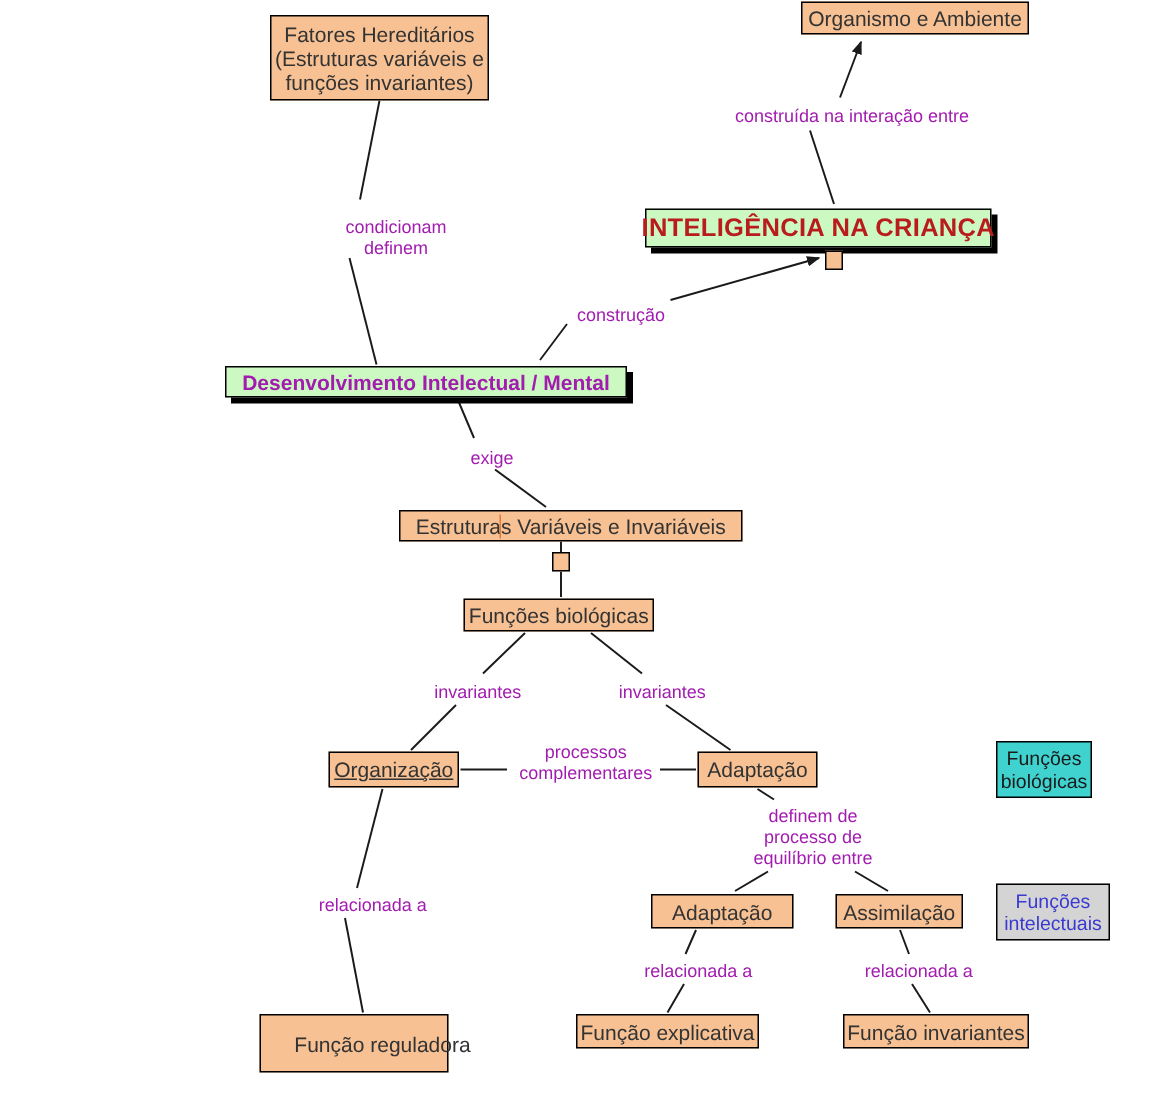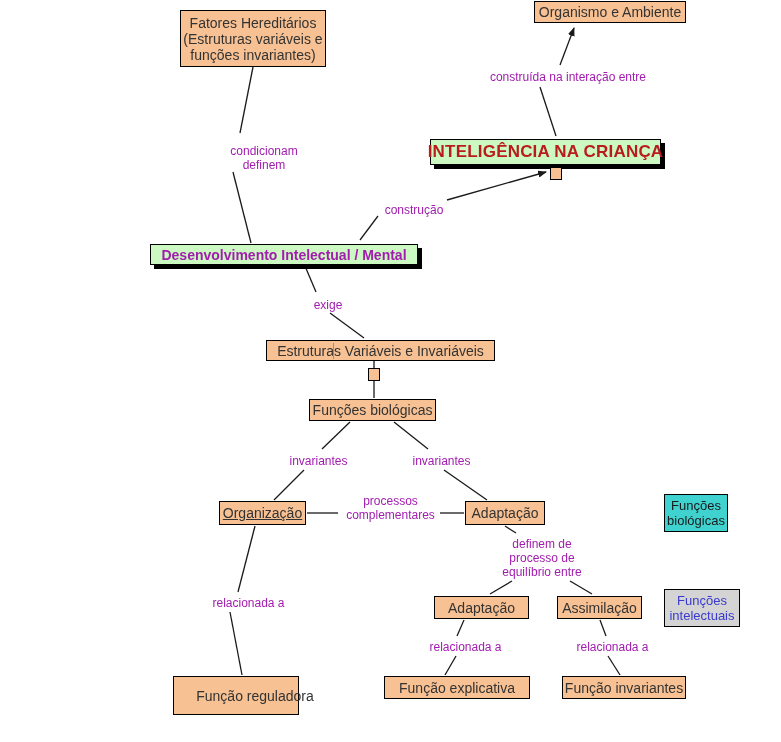--- a/index.html
+++ b/index.html
@@ -137,21 +137,21 @@
       <div class="node" style="left: 502px; top: 1px; width: 152px; height: 22px; margin-left: 32px;">Organismo e Ambiente</div>
       <div class="node emph emph-blue" style="left: 430px; top: 139px; width: 231px; height: 26px;">INTELIGÊNCIA NA CRIANÇA</div>
       <div class="node emph emph-green" style="left: 150px; top: 244px; width: 268px; height: 21px;">Desenvolvimento Intelectual / Mental</div>
       <div class="node" style="left: 266px; top: 340px; width: 229px; height: 21px;">Estruturas Variáveis e Invariáveis</div>
       <div class="node" style="left: 309px; top: 399px; width: 127px; height: 22px;">Funções biológicas</div>
       <div class="node" style="left: 219px; top: 501px; width: 87px; height: 24px; text-decoration: underline;">Organização</div>
       <div class="node" style="left: 465px; top: 501px; width: 80px; height: 24px;">Adaptação</div>
       <div class="node" style="left: 434px; top: 596px; width: 95px; height: 23px;">Adaptação</div>
       <div class="node" style="left: 557px; top: 596px; width: 85px; height: 23px; text-align: center;">Assimilação</div>
       <div class="node" style="left: 173px; top: 676px; width: 126px; height: 39px; padding-left: 41px;">Função reguladora</div>
-      <div class="node" style="left: 384px; top: 676px; width: 146px; height: 23px;">Função explicativa</div>
+      <div class="node" style="left: 384px; top: 676px; width: 122px; height: 23px;">Função explicativa</div>
       <div class="node" style="left: 562px; top: 676px; width: 124px; height: 23px;">Função invariantes</div>
       <div class="node legend-bio" style="left: 664px; top: 494px; width: 64px; height: 38px;">Funções
 biológicas</div>
       <div class="node legend-int" style="left: 664px; top: 589px; width: 76px; height: 38px;">Funções
 intelectuais</div>
     </div>
   <div id="label-layer">
       <div class="linklabel" style="left: 484px; top: 70px; width: 168px;">construída na interação entre</div>
       <div class="linklabel" style="left: 220px; top: 144px; width: 88px;">condicionam
 definem</div>

